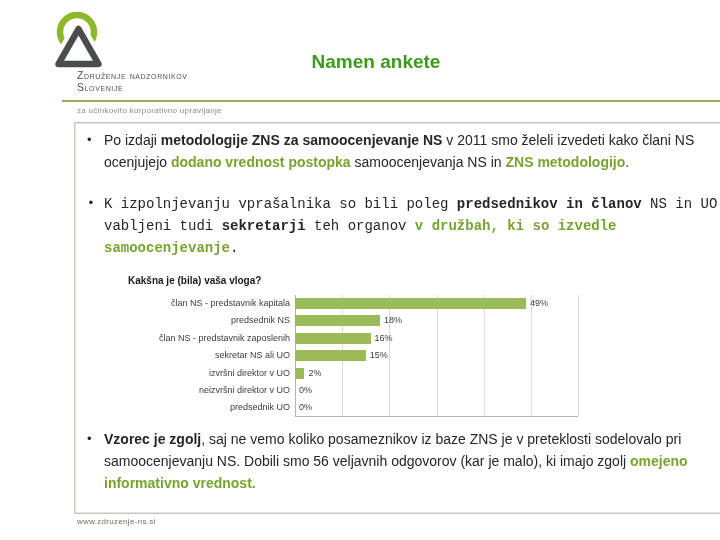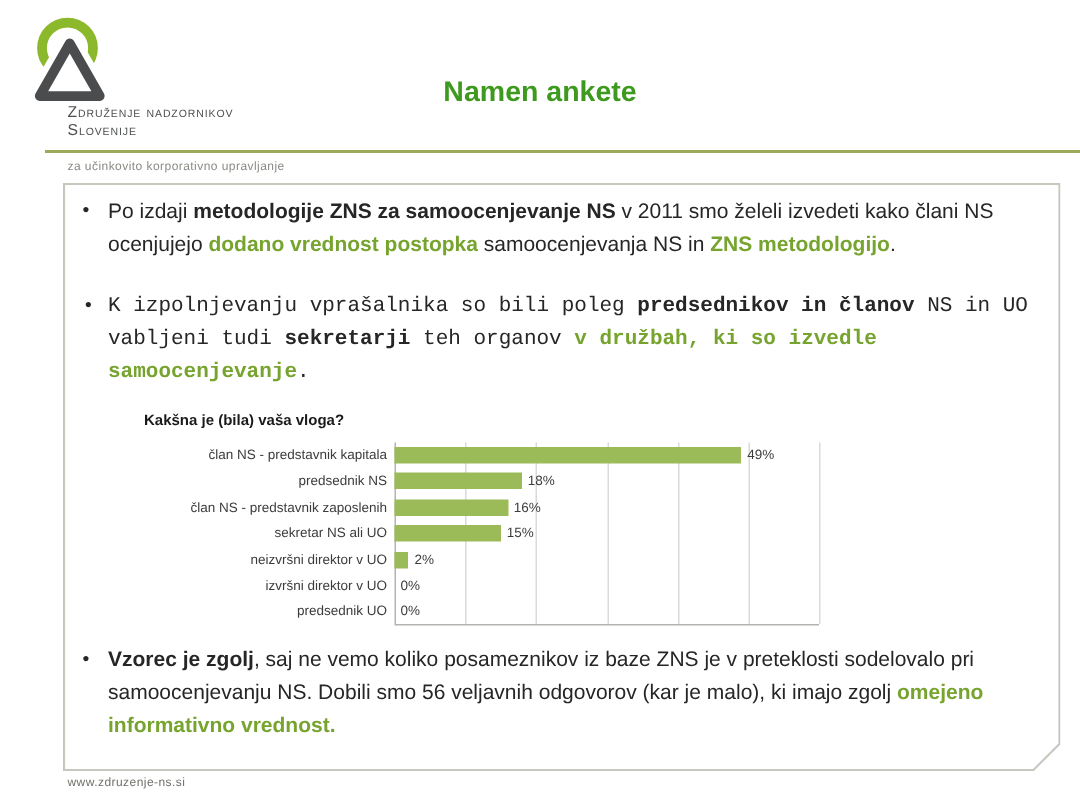--- a/index.html
+++ b/index.html
@@ -15,21 +15,21 @@
     --grid-dark:#B3B3B0;
   }
   *{margin:0;padding:0;box-sizing:border-box;}
   html,body{width:720px;height:540px;}
   body{
     font-family:"Liberation Sans", sans-serif;
     background:#ffffff;
     position:relative;
     overflow:hidden;
   }
-  .slide{position:absolute;inset:0;background:#fff;}
+  .slide{position:absolute;inset:0;background:#fff;margin-left:32px;}
 
   
   .logo-mark{position:absolute;left:20px;top:6px;width:52px;height:62px;}
   .logo-ring{fill:none;stroke:var(--logo-green);stroke-width:6.5;}
   .logo-tri-casing{fill:#ffffff;stroke:#ffffff;stroke-width:15;stroke-linejoin:round;}
   .logo-tri{fill:#ffffff;stroke:var(--logo-gray);stroke-width:6.5;stroke-linejoin:round;}
   .org-name{
     position:absolute;left:45px;top:70px;
     font-variant:small-caps;font-size:10.5px;line-height:11.5px;
     letter-spacing:.6px;color:#4D4F51;
@@ -116,22 +116,22 @@
         </div>
 
       <div class="chart">
         <div class="chart-title">Kakšna je (bila) vaša vloga?</div>
         <div class="chart-area">
           <div class="chart-labels" id="chart-labels">
               <div class="clabel">član NS - predstavnik kapitala</div>
               <div class="clabel">predsednik NS</div>
               <div class="clabel">član NS - predstavnik zaposlenih</div>
               <div class="clabel">sekretar NS ali UO</div>
+              <div class="clabel">izvršni direktor v UO</div>
               <div class="clabel">neizvršni direktor v UO</div>
-              <div class="clabel">izvršni direktor v UO</div>
               <div class="clabel">predsednik UO</div>
             </div>
           <div class="chart-plot" id="chart-plot">
               <div class="gridline zero" style="left: 0px;"></div>
               <div class="gridline" style="left: 47px;"></div>
               <div class="gridline" style="left: 94px;"></div>
               <div class="gridline" style="left: 142px;"></div>
               <div class="gridline" style="left: 189px;"></div>
               <div class="gridline" style="left: 236px;"></div>
               <div class="gridline" style="left: 283px;"></div>

